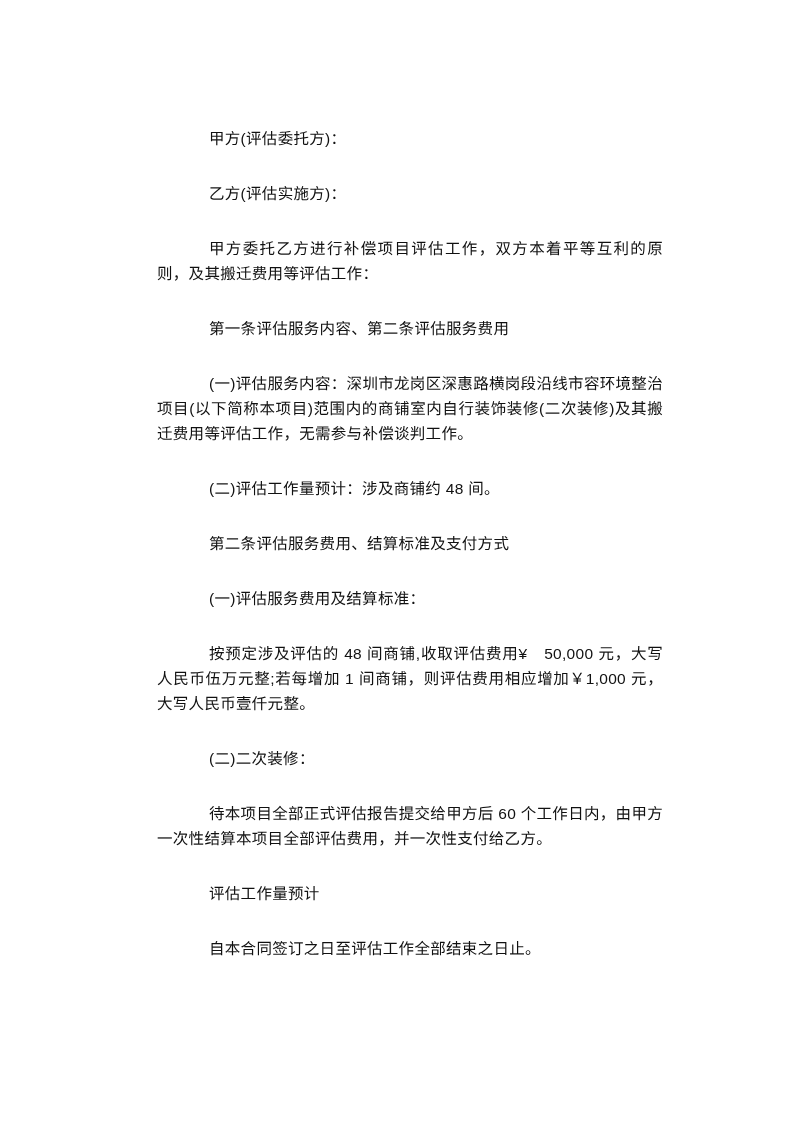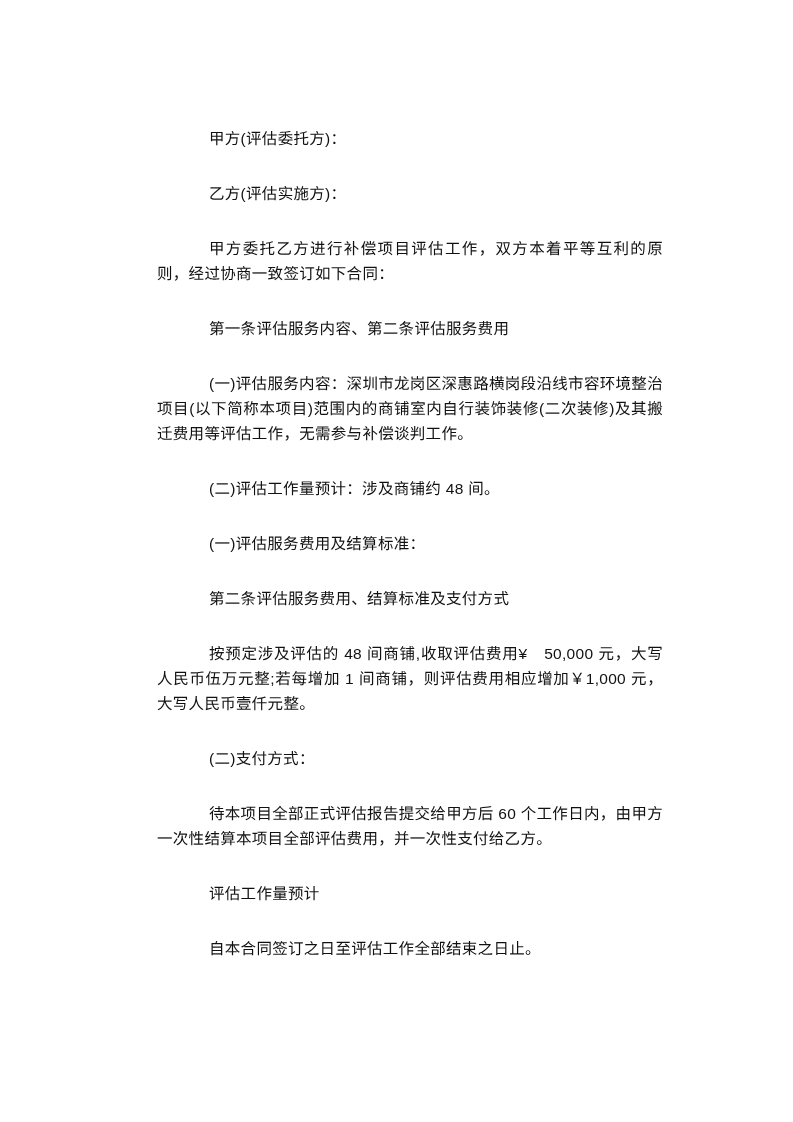--- a/index.html
+++ b/index.html
@@ -30,24 +30,24 @@
     word-break: break-all;
     letter-spacing: 0.3px;
   }
 </style>
 </head>
 <body>
 
 <div class="doc-page">
   <p>甲方(评估委托方)：</p>
   <p>乙方(评估实施方)：</p>
-  <p>甲方委托乙方进行补偿项目评估工作，双方本着平等互利的原则，经过协商一致签订如下合同：</p>
+  <p>甲方委托乙方进行补偿项目评估工作，双方本着平等互利的原则，及其搬迁费用等评估工作：</p>
   <p>第一条评估服务内容、第二条评估服务费用</p>
   <p>(一)评估服务内容：深圳市龙岗区深惠路横岗段沿线市容环境整治项目(以下简称本项目)范围内的商铺室内自行装饰装修(二次装修)及其搬迁费用等评估工作，无需参与补偿谈判工作。</p>
   <p>(二)评估工作量预计：涉及商铺约 48 间。</p>
+  <p>第二条评估服务费用、结算标准及支付方式</p>
   <p>(一)评估服务费用及结算标准：</p>
-  <p>第二条评估服务费用、结算标准及支付方式</p>
   <p>按预定涉及评估的 48 间商铺,收取评估费用¥　50,000 元，大写人民币伍万元整;若每增加 1 间商铺，则评估费用相应增加￥1,000 元，大写人民币壹仟元整。</p>
-  <p>(二)支付方式：</p>
+  <p>(二)二次装修：</p>
   <p>待本项目全部正式评估报告提交给甲方后 60 个工作日内，由甲方一次性结算本项目全部评估费用，并一次性支付给乙方。</p>
   <p>评估工作量预计</p>
   <p>自本合同签订之日至评估工作全部结束之日止。</p>
 </div>
 
 </body></html>

